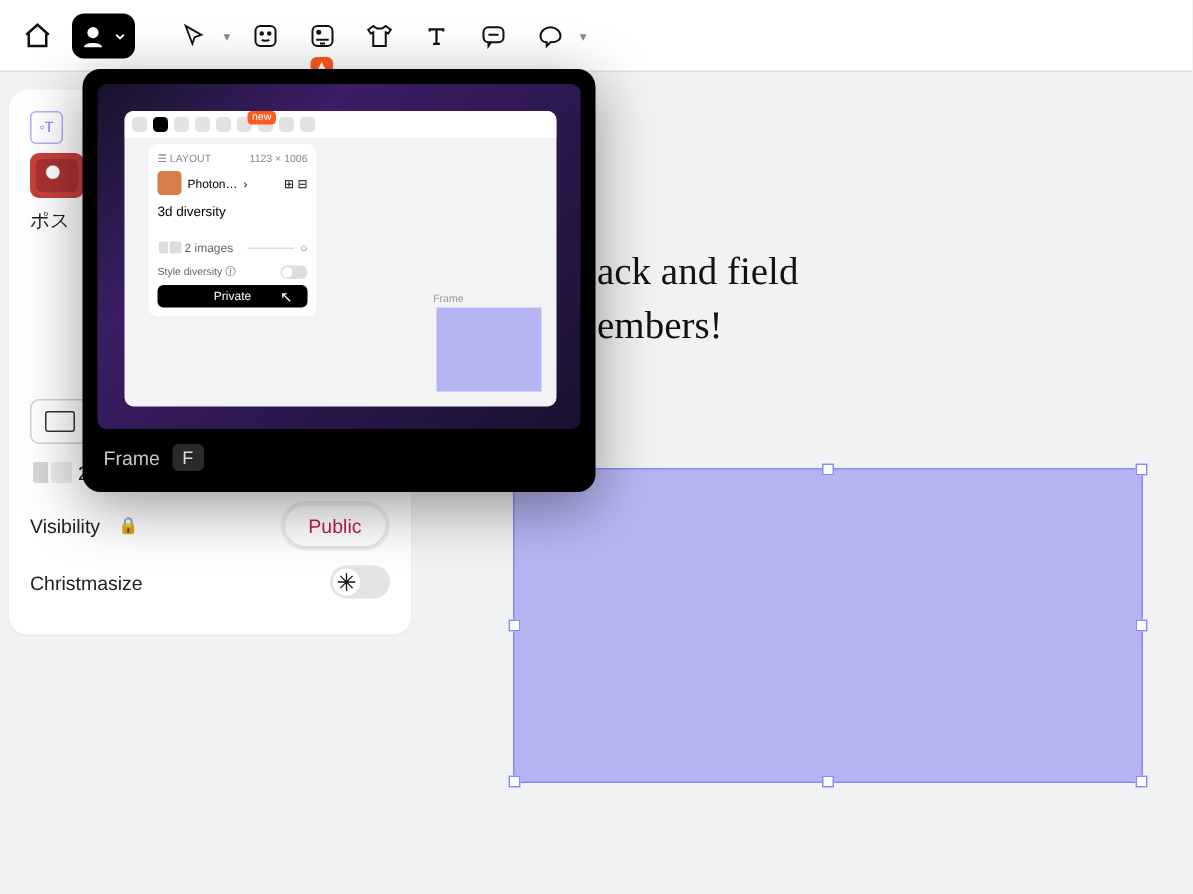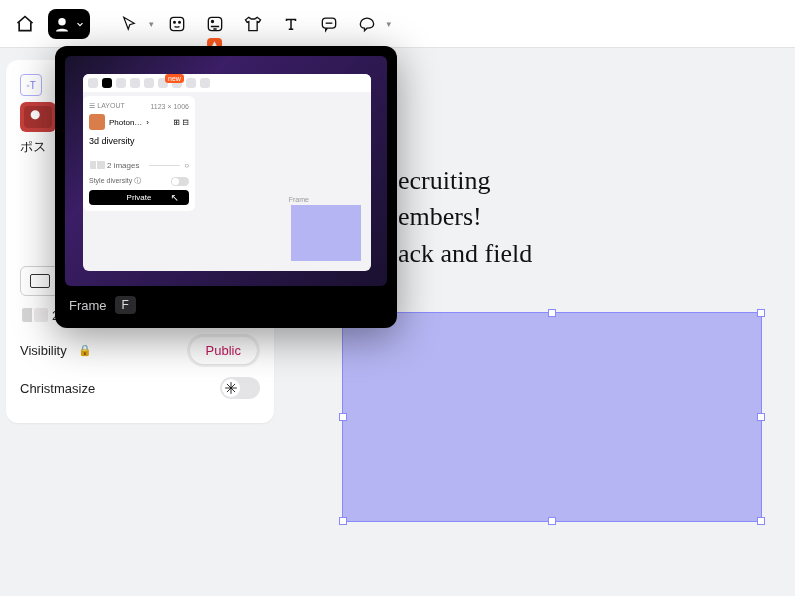--- a/index.html
+++ b/index.html
@@ -62,21 +62,21 @@
   .aspect-box { width:40px; height:30px; border:1px solid #d0d0d5; border-radius:6px; display:flex; align-items:center; justify-content:center; position:relative;}
   .aspect-box::before { content:""; width:18px; height:12px; border:1.5px solid #333; border-radius:2px;}
 
   
   .tooltip { position:absolute; top:46px; left:55px; width:342px; background:#000; border-radius:12px; padding:10px; box-shadow:0 10px 40px rgba(0,0,0,0.4); z-index:50;}
   .tooltip-preview { width:100%; height:230px; background:linear-gradient(135deg,#18122b,#3b1e66 30%,#1a1030); border-radius:6px; overflow:hidden; position:relative; }
   .tooltip-inner { position:absolute; top:18px; left:18px; right:16px; bottom:15px; background:#f3f3f5; border-radius:6px; overflow:hidden;}
   .tip-toolbar { height:18px; display:flex; align-items:center; gap:4px; padding:3px 5px; background:#fff;}
   .tip-dot { width:10px; height:10px; background:#e2e2e6; border-radius:3px;}
   .tip-dot.blk { background:#000;}
-  .tip-side { position:absolute; top:22px; left:0; width:112px; background:#fff; border-radius:6px; padding:6px; font-size:8px;}
+  .tip-side { position:absolute; top:22px; left:16px; width:112px; background:#fff; border-radius:6px; padding:6px; font-size:8px;}
   .tip-side .row1{display:flex;align-items:center;gap:4px;margin-bottom:6px;}
   .tip-side .thumbmini{width:16px;height:16px;background:#d97e4a;border-radius:3px;}
   .tip-side .label3d{font-size:9px;font-weight:500;margin-bottom:14px;}
   .tip-side .imgrow{display:flex;align-items:center;gap:4px;margin-bottom:6px;color:#666;}
   .tip-side .sw{display:flex;}.tip-side .sw i{width:10px;height:10px;background:#ddd;border-radius:2px;margin-right:-3px;border:1px solid #fff;}
   .tip-side .diversity{display:flex;align-items:center;justify-content:space-between;color:#666;font-size:7px;margin-bottom:4px;}
   .tip-side .toggle-mini{width:18px;height:9px;background:#ddd;border-radius:5px;position:relative;}
   .tip-side .toggle-mini::after{content:"";width:7px;height:7px;background:#fff;border-radius:50%;position:absolute;top:1px;left:1px;}
   .tip-side .rbtn{background:#000;color:#fff;border-radius:4px;padding:3px;font-size:8px;text-align:center;position:relative;}
   .tip-cursor{position:absolute;right:10px;top:2px;font-size:10px;color:#fff;}
@@ -149,23 +149,22 @@
   <div class="tool-btn">
     <svg width="20" height="20" viewBox="0 0 24 24" fill="none" stroke="#111" stroke-width="1.6">
         <path d="M4 12c0-4 4-7 8-7s8 3 8 7-4 5-8 5l-3 3v-3c-3 0-5-2-5-5z"></path>
       </svg>
   </div>
   <span class="chevron">▾</span>
 </div>
 
 <div class="canvas">
   <div class="canvas-text">
-    <div>ecruiting</div>
+    <div>ack and field</div>
     <div>embers!</div>
-    <div>ack and field</div>
   </div>
   <div class="frame-rect">
     <div class="handle h-tl"></div>
     <div class="handle h-tr"></div>
     <div class="handle h-bl"></div>
     <div class="handle h-br"></div>
     <div class="handle h-ml"></div>
     <div class="handle h-mr"></div>
     <div class="handle h-mt"></div>
     <div class="handle h-mb"></div>

